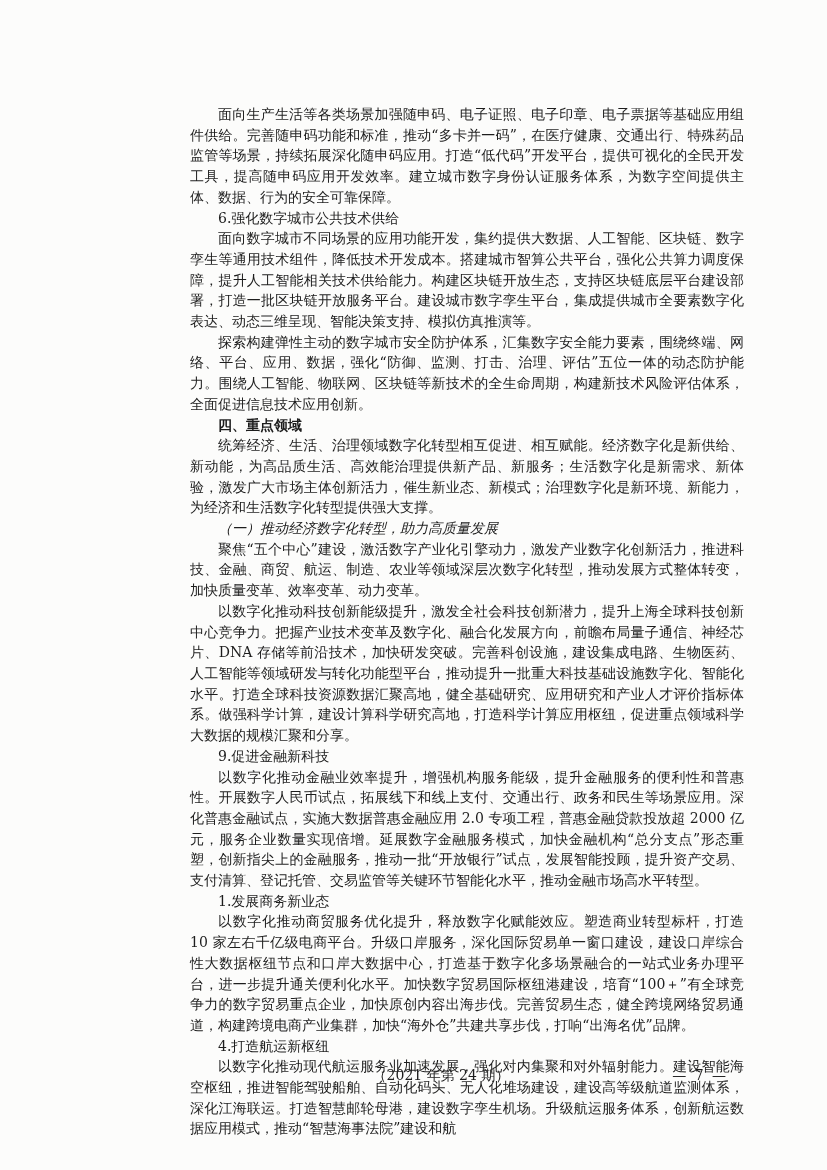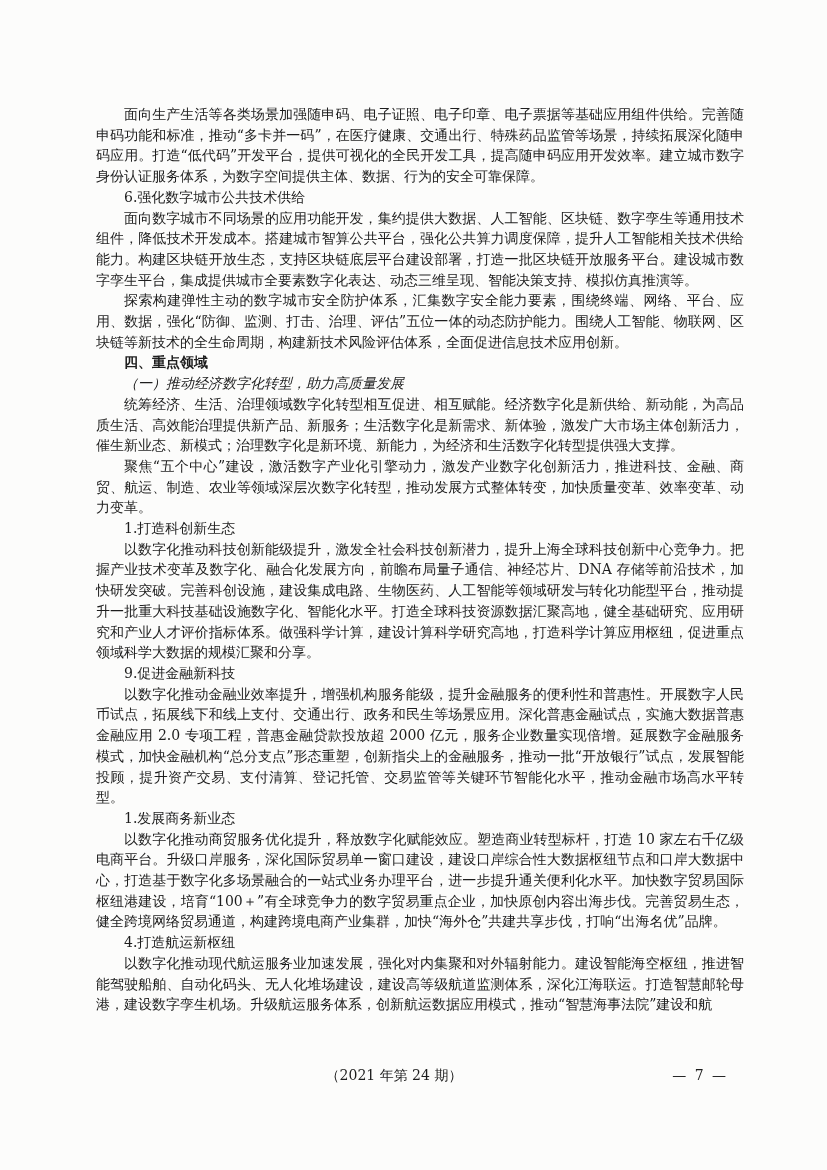--- a/index.html
+++ b/index.html
@@ -1,15 +1,15 @@
 <!DOCTYPE html>
 <html lang="zh"><head>
 <meta charset="utf-8">
 <style>
-  * { box-sizing: border-box; }
+  * { box-sizing: border-box; padding-left: 47px; }
   html, body {
     margin: 0; padding: 0;
     width: 827px; height: 1170px;
     background: #fbfbfa;
   }
   .page {
     position: relative;
     width: 827px; height: 1170px;
     background: #fcfcfb;
     overflow: hidden;
@@ -61,24 +61,23 @@
 <body>
 
 <div class="page">
 
   <main class="content" id="doc-content">
       <p class="block para">面向生产生活等各类场景加强随申码、电子证照、电子印章、电子票据等基础应用组件供给。完善随申码功能和标准，推动“多卡并一码”，在医疗健康、交通出行、特殊药品监管等场景，持续拓展深化随申码应用。打造“低代码”开发平台，提供可视化的全民开发工具，提高随申码应用开发效率。建立城市数字身份认证服务体系，为数字空间提供主体、数据、行为的安全可靠保障。</p>
       <p class="block heading_num">6.强化数字城市公共技术供给</p>
       <p class="block para">面向数字城市不同场景的应用功能开发，集约提供大数据、人工智能、区块链、数字孪生等通用技术组件，降低技术开发成本。搭建城市智算公共平台，强化公共算力调度保障，提升人工智能相关技术供给能力。构建区块链开放生态，支持区块链底层平台建设部署，打造一批区块链开放服务平台。建设城市数字孪生平台，集成提供城市全要素数字化表达、动态三维呈现、智能决策支持、模拟仿真推演等。</p>
       <p class="block para">探索构建弹性主动的数字城市安全防护体系，汇集数字安全能力要素，围绕终端、网络、平台、应用、数据，强化“防御、监测、打击、治理、评估”五位一体的动态防护能力。围绕人工智能、物联网、区块链等新技术的全生命周期，构建新技术风险评估体系，全面促进信息技术应用创新。</p>
       <p class="block heading_bold">四、重点领域</p>
+      <p class="block para">统筹经济、生活、治理领域数字化转型相互促进、相互赋能。经济数字化是新供给、新动能，为高品质生活、高效能治理提供新产品、新服务；生活数字化是新需求、新体验，激发广大市场主体创新活力，催生新业态、新模式；治理数字化是新环境、新能力，为经济和生活数字化转型提供强大支撑。</p>
       <p class="block heading_kai">（一）推动经济数字化转型，助力高质量发展</p>
-      <p class="block para">统筹经济、生活、治理领域数字化转型相互促进、相互赋能。经济数字化是新供给、新动能，为高品质生活、高效能治理提供新产品、新服务；生活数字化是新需求、新体验，激发广大市场主体创新活力，催生新业态、新模式；治理数字化是新环境、新能力，为经济和生活数字化转型提供强大支撑。</p>
       <p class="block para">聚焦“五个中心”建设，激活数字产业化引擎动力，激发产业数字化创新活力，推进科技、金融、商贸、航运、制造、农业等领域深层次数字化转型，推动发展方式整体转变，加快质量变革、效率变革、动力变革。</p>
-      <p class="block heading_num">1.打造科创新生态</p>
       <p class="block para">以数字化推动科技创新能级提升，激发全社会科技创新潜力，提升上海全球科技创新中心竞争力。把握产业技术变革及数字化、融合化发展方向，前瞻布局量子通信、神经芯片、DNA 存储等前沿技术，加快研发突破。完善科创设施，建设集成电路、生物医药、人工智能等领域研发与转化功能型平台，推动提升一批重大科技基础设施数字化、智能化水平。打造全球科技资源数据汇聚高地，健全基础研究、应用研究和产业人才评价指标体系。做强科学计算，建设计算科学研究高地，打造科学计算应用枢纽，促进重点领域科学大数据的规模汇聚和分享。</p>
       <p class="block heading_num">9.促进金融新科技</p>
       <p class="block para">以数字化推动金融业效率提升，增强机构服务能级，提升金融服务的便利性和普惠性。开展数字人民币试点，拓展线下和线上支付、交通出行、政务和民生等场景应用。深化普惠金融试点，实施大数据普惠金融应用 2.0 专项工程，普惠金融贷款投放超 2000 亿元，服务企业数量实现倍增。延展数字金融服务模式，加快金融机构“总分支点”形态重塑，创新指尖上的金融服务，推动一批“开放银行”试点，发展智能投顾，提升资产交易、支付清算、登记托管、交易监管等关键环节智能化水平，推动金融市场高水平转型。</p>
       <p class="block heading_num">1.发展商务新业态</p>
       <p class="block para">以数字化推动商贸服务优化提升，释放数字化赋能效应。塑造商业转型标杆，打造 10 家左右千亿级电商平台。升级口岸服务，深化国际贸易单一窗口建设，建设口岸综合性大数据枢纽节点和口岸大数据中心，打造基于数字化多场景融合的一站式业务办理平台，进一步提升通关便利化水平。加快数字贸易国际枢纽港建设，培育“100＋”有全球竞争力的数字贸易重点企业，加快原创内容出海步伐。完善贸易生态，健全跨境网络贸易通道，构建跨境电商产业集群，加快“海外仓”共建共享步伐，打响“出海名优”品牌。</p>
       <p class="block heading_num">4.打造航运新枢纽</p>
       <p class="block para">以数字化推动现代航运服务业加速发展，强化对内集聚和对外辐射能力。建设智能海空枢纽，推进智能驾驶船舶、自动化码头、无人化堆场建设，建设高等级航道监测体系，深化江海联运。打造智慧邮轮母港，建设数字孪生机场。升级航运服务体系，创新航运数据应用模式，推动“智慧海事法院”建设和航</p>
     </main>
 
   <footer class="footer">

